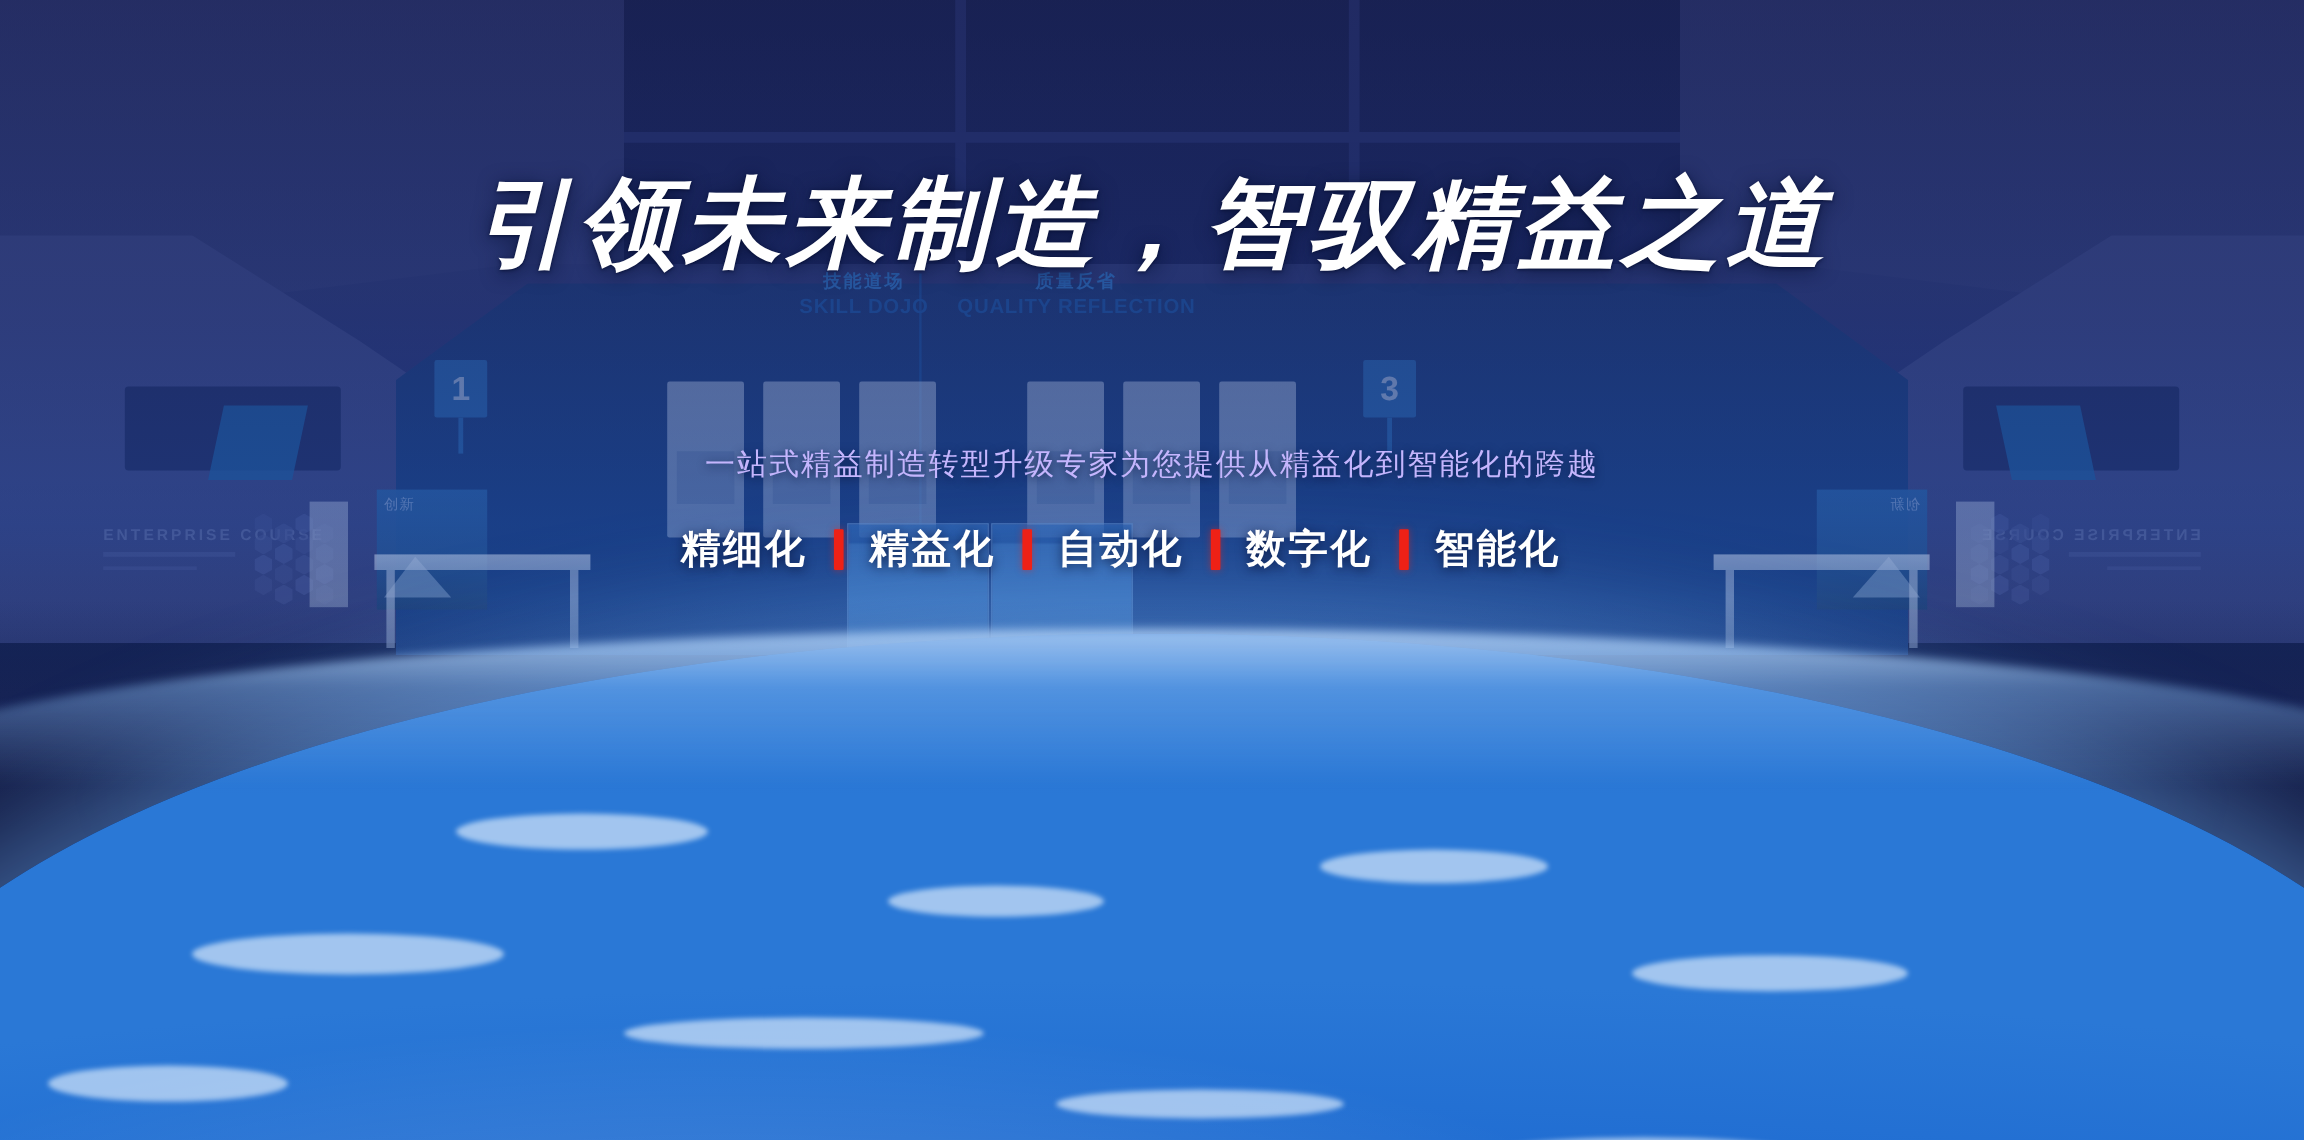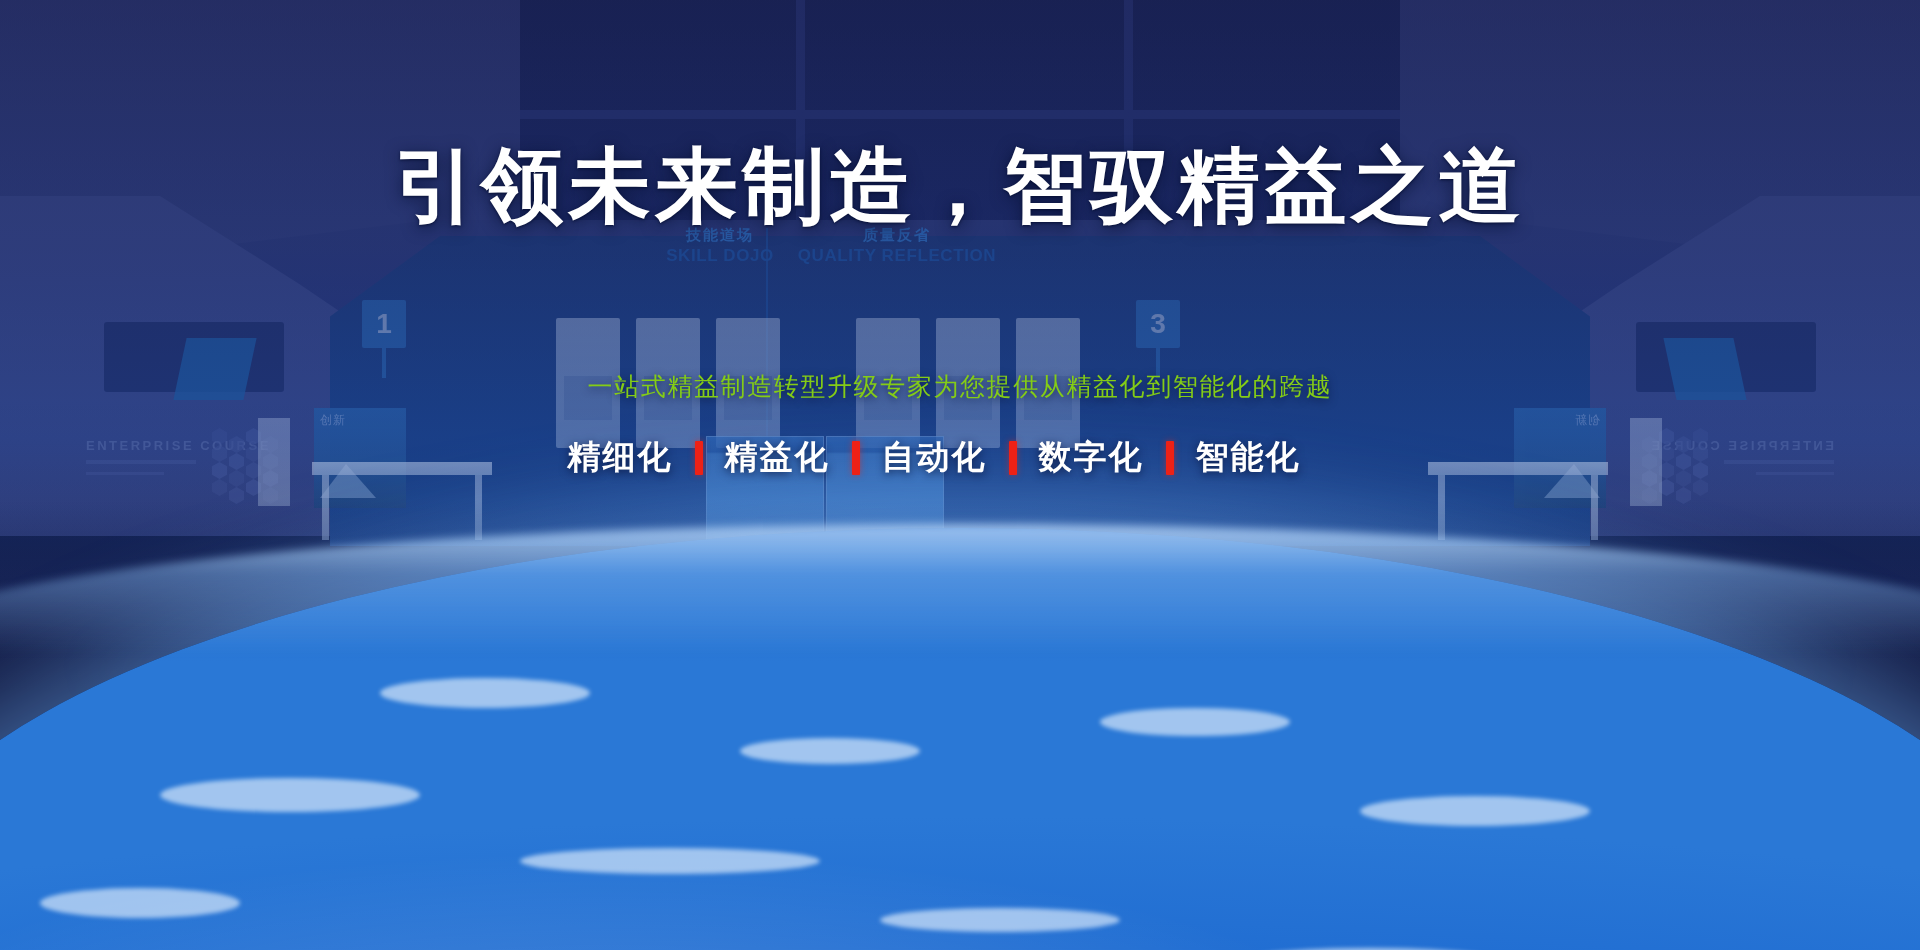--- a/index.html
+++ b/index.html
@@ -225,26 +225,27 @@
 
   
   .content{ position:absolute; left:0; top:0; width:1920px; height:950px; }
 
   .headline{
     position:absolute; left:0; top:132px; width:1920px;
     text-align:center;
     font-size:82px; font-weight:bold; color:#ffffff;
     letter-spacing:5px;
     text-shadow:0 3px 16px rgba(6,14,48,.72), 0 1px 3px rgba(6,14,48,.85);
+    font-style:italic;
   }
 
   .subline{
     position:absolute; left:0; top:370px; width:1920px;
     text-align:center;
-    font-size:25px; color:#84cc16; letter-spacing:1.6px;
+    font-size:25px; color:#c4b5fd; letter-spacing:1.6px;
     text-shadow:0 2px 8px rgba(8,18,56,.78);
   }
 
   .keywords{
     position:absolute; left:0; top:435px; width:1868px;
     display:flex; align-items:center; justify-content:center;
   }
   .kw{
     font-size:33px; font-weight:bold; color:#ffffff; letter-spacing:2px;
     text-shadow:0 2px 9px rgba(8,18,56,.80);

